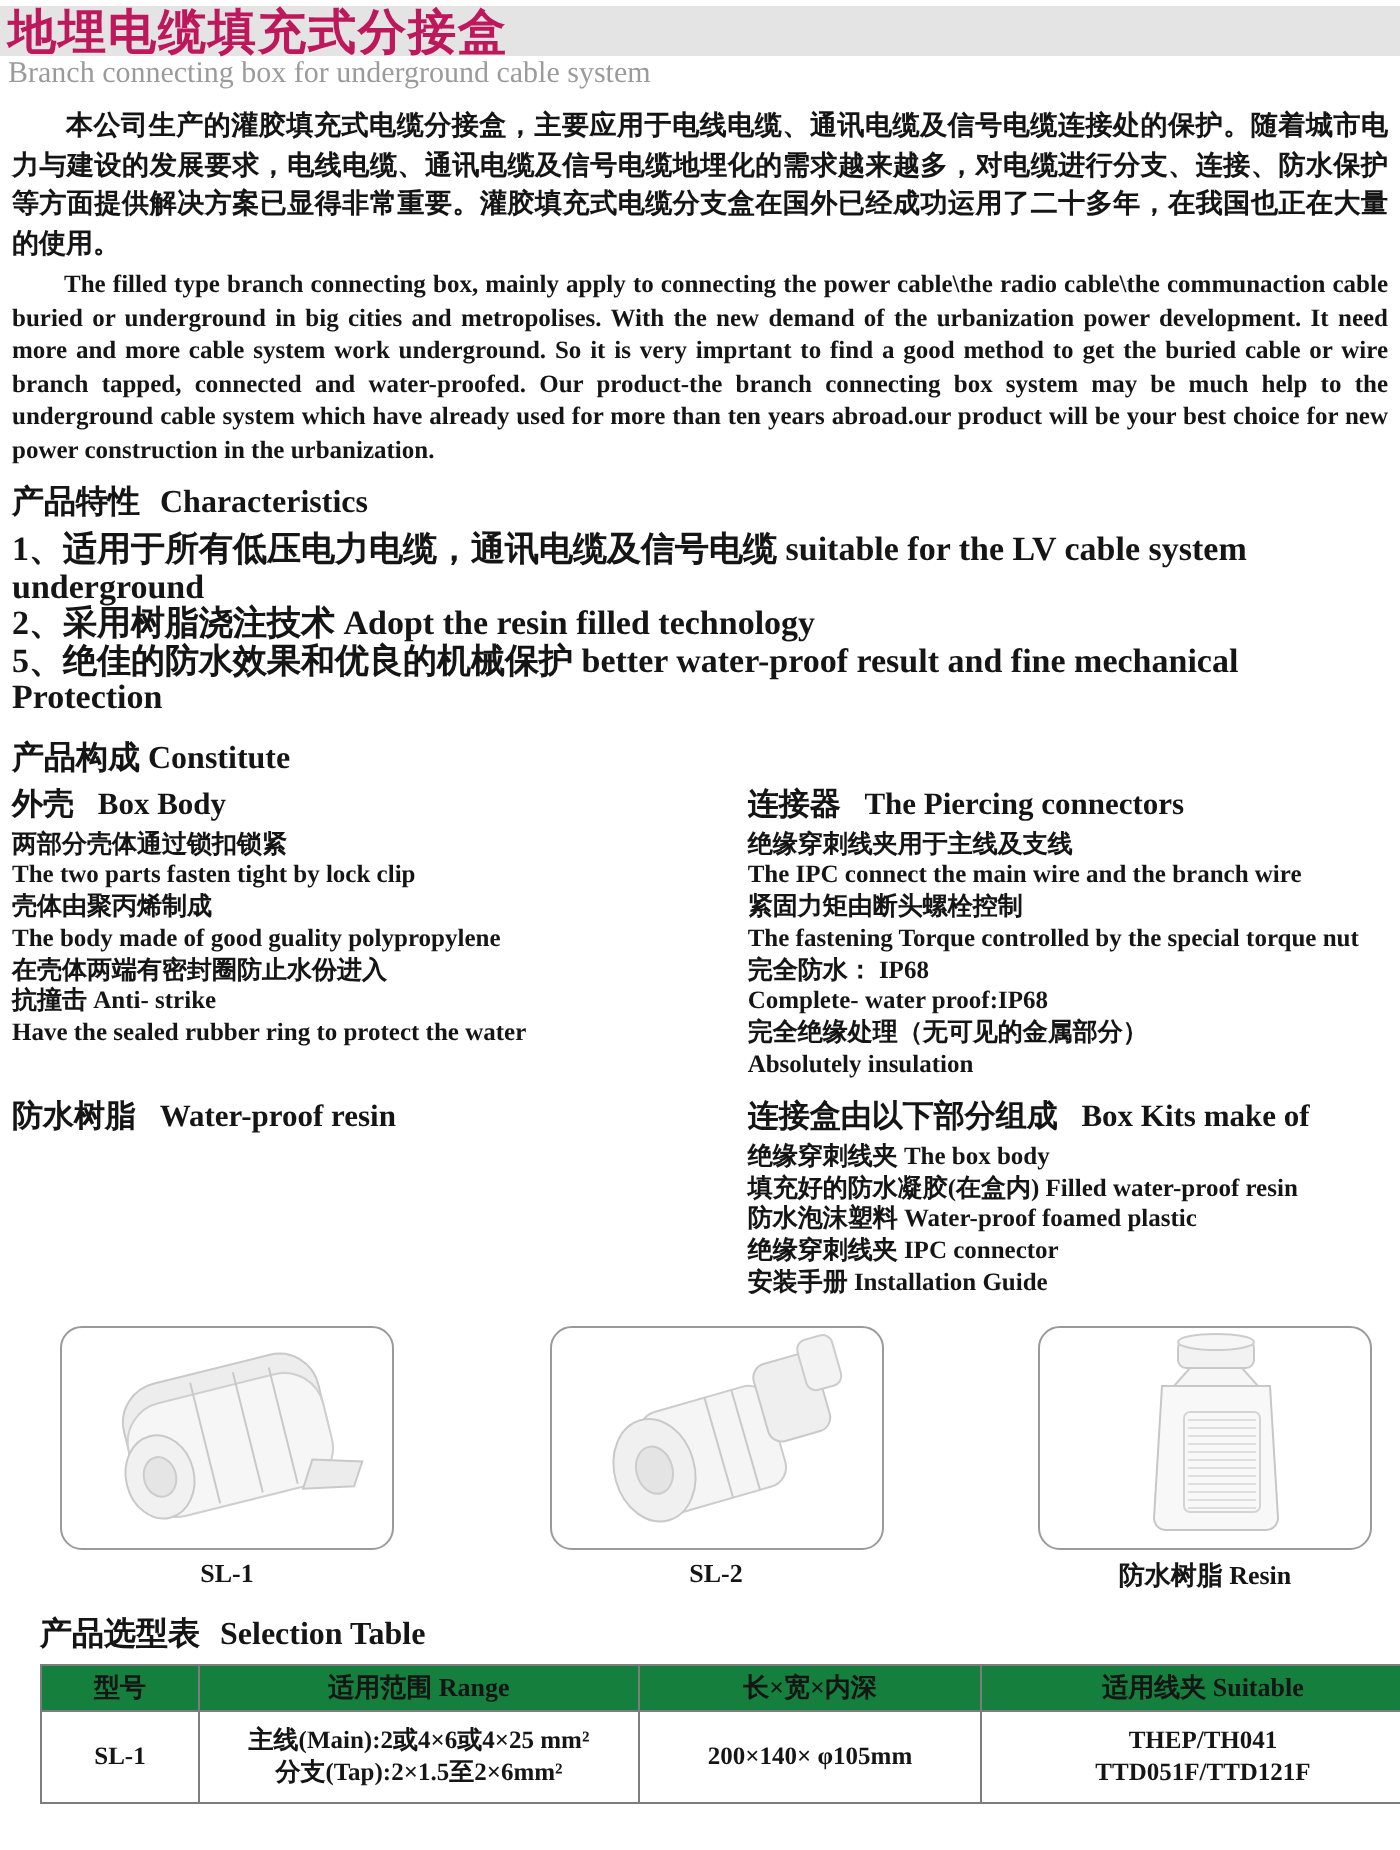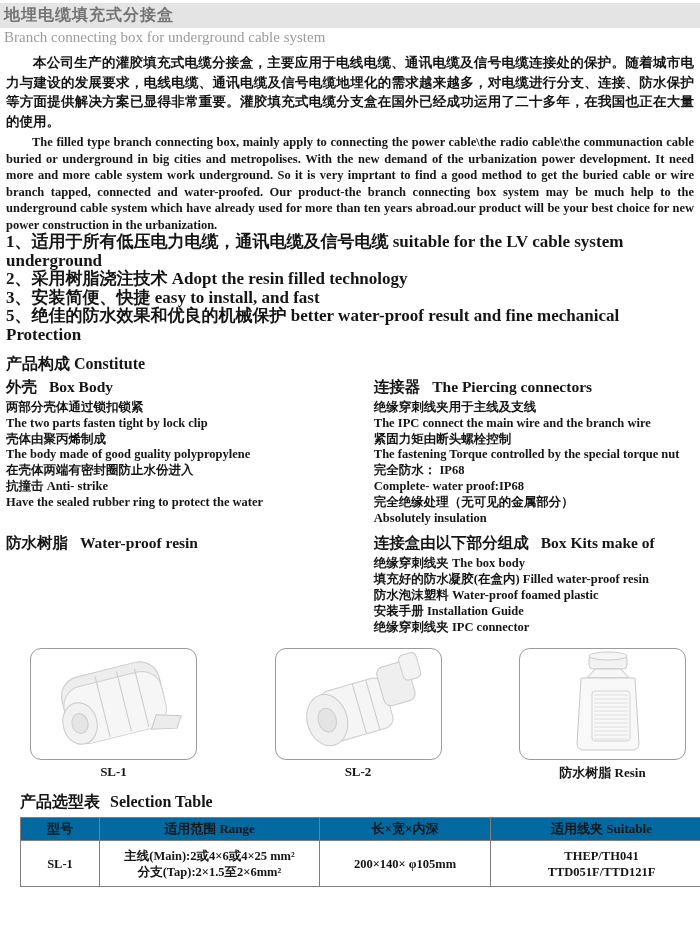--- a/index.html
+++ b/index.html
@@ -2,22 +2,22 @@
 <html><head>
 <meta charset="utf-8">
 <style>
   html,body{margin:0;padding:0;background:#ffffff;}
   body{width:700px;height:925px;overflow:hidden;color:#151515;
        font-family:"Liberation Serif",serif;-webkit-font-smoothing:antialiased;}
   .page{width:700px;height:925px;position:relative;}
 
   
   .titlebar{margin-top:3px;height:25px;background:#e4e4e4;display:flex;align-items:center;}
-  .titlebar .t{font-family:"Liberation Sans",sans-serif;font-weight:700;font-size:16px;
-               color:#737373;padding-left:4px;letter-spacing:1px;}
+  .titlebar .t{font-family:"Liberation Sans",sans-serif;font-weight:700;font-size:24px;
+               color:#be185d;padding-left:4px;letter-spacing:1px;}
   .subtitle{font-size:15px;color:#9b9b9b;padding:1px 3px 0 4px;height:18px;}
 
   
   .intro-zh{margin:6px 6px 0 6px;font-family:"Liberation Sans",sans-serif;font-weight:700;
             font-size:13.5px;line-height:19.5px;text-align:justify;text-indent:2em;}
   .intro-en{margin:3px 6px 0 6px;font-weight:700;font-size:12.5px;line-height:16.5px;
             text-align:justify;text-indent:26px;}
 
   
   .h2{margin:8px 0 4px 6px;font-size:16px;}
@@ -41,21 +41,21 @@
   .product{width:167px;text-align:center;}
   .photo-frame{width:165px;height:110px;border:1px solid #9a9a9a;border-radius:11px;
                background:#ffffff;overflow:hidden;display:flex;align-items:center;justify-content:center;}
   .photo-label{font-weight:700;font-size:13px;margin-top:4px;}
 
   
   .sel-caption{margin:4px 0 2px 20px;font-size:13px;}
   .sel-caption .zh{font-family:"Liberation Sans",sans-serif;font-weight:700;}
   .sel-caption .en{font-weight:700;margin-left:10px;}
   table.sel{border-collapse:collapse;width:672px;margin-left:20px;table-layout:fixed;}
-  table.sel th{background:#0369a1;border:1px solid #7d7d7d;height:22px;
+  table.sel th{background:#15803d;border:1px solid #7d7d7d;height:22px;
                font-size:13px;font-weight:700;padding:0 2px;text-align:center;}
   table.sel td{border:1px solid #7d7d7d;text-align:center;font-weight:700;
                font-size:12.5px;height:43px;padding:1px 2px;line-height:16px;}
   .cw1{width:74px;} .cw2{width:215px;} .cw3{width:166px;} .cw4{width:217px;}
   .tbl-gap{height:12px;}
 
   svg .ln{stroke:#c9c9c9;fill:none;}
 </style>
 </head>
 <body>
@@ -63,24 +63,27 @@
 <div class="page">
 
   <div class="titlebar">
     <span class="t">地埋电缆填充式分接盒</span>
   </div>
   <div class="subtitle">Branch connecting box for underground cable system</div>
 
   <div class="intro-zh">本公司生产的灌胶填充式电缆分接盒，主要应用于电线电缆、通讯电缆及信号电缆连接处的保护。随着城市电力与建设的发展要求，电线电缆、通讯电缆及信号电缆地埋化的需求越来越多，对电缆进行分支、连接、防水保护等方面提供解决方案已显得非常重要。灌胶填充式电缆分支盒在国外已经成功运用了二十多年，在我国也正在大量的使用。</div>
   <div class="intro-en">The filled type branch connecting box, mainly apply to connecting the power cable\the radio cable\the communaction cable buried or underground in big cities and metropolises. With the new demand of the urbanization power development. It need more and more cable system work underground. So it is very imprtant to find a good method to get the buried cable or wire branch tapped, connected and water-proofed. Our product-the branch connecting box system may be much help to the underground cable system which have already used for more than ten years abroad.our product will be your best choice for new power construction in the urbanization.</div>
 
+  <div class="h2">
+    <span class="zh">产品特性</span>
+    <span class="en">Characteristics</span>
+  </div>
   <div class="char-list">
       <div class="char-item">1、适用于所有低压电力电缆，通讯电缆及信号电缆  suitable for the LV cable system underground</div>
       <div class="char-item">2、采用树脂浇注技术 Adopt the resin filled technology</div>
-      <div class="char-item">3、安装简便、快捷  easy to install, and fast</div>
       <div class="char-item">5、绝佳的防水效果和优良的机械保护   better water-proof result and fine mechanical Protection</div>
     </div>
 
   <div class="h2" style="margin-top:10px;margin-bottom:2px;">
     <span class="zh">产品构成</span>
     <span class="en" style="margin-left:0;">Constitute</span>
   </div>
 
   <div class="two-col">
     <div class="col block">
@@ -125,22 +128,22 @@
     </div>
     <div class="col block">
       <div class="h3">
         <span class="zh">连接盒由以下部分组成</span>
         <span class="en">Box Kits make of</span>
       </div>
       <div>
           <div class="line">绝缘穿刺线夹   The box body</div>
           <div class="line">填充好的防水凝胶(在盒内)   Filled water-proof resin</div>
           <div class="line">防水泡沫塑料   Water-proof foamed plastic</div>
+          <div class="line">绝缘穿刺线夹   IPC connector</div>
           <div class="line">安装手册   Installation Guide</div>
-          <div class="line">绝缘穿刺线夹   IPC connector</div>
         </div>
     </div>
   </div>
 
   <div class="products">
 
     <div class="product">
       <div class="photo-frame">
         <svg width="165" height="110" viewBox="0 0 165 110">
           <g transform="rotate(-14 82 58)">

